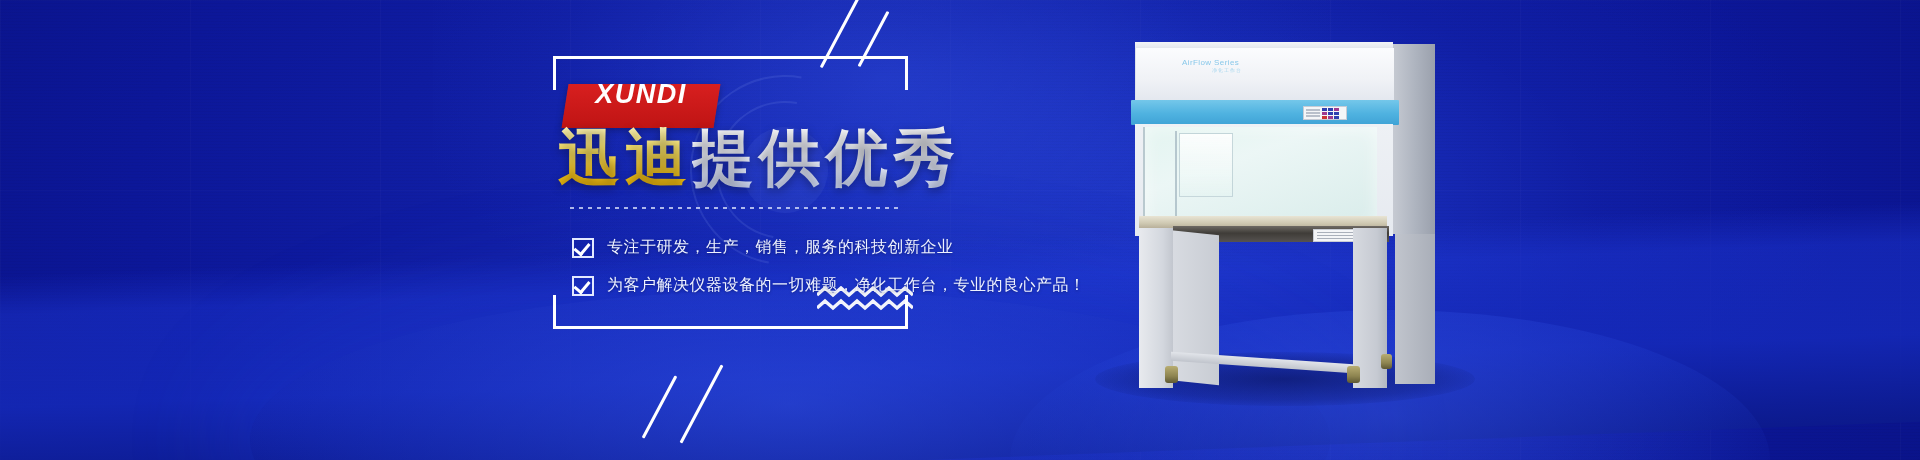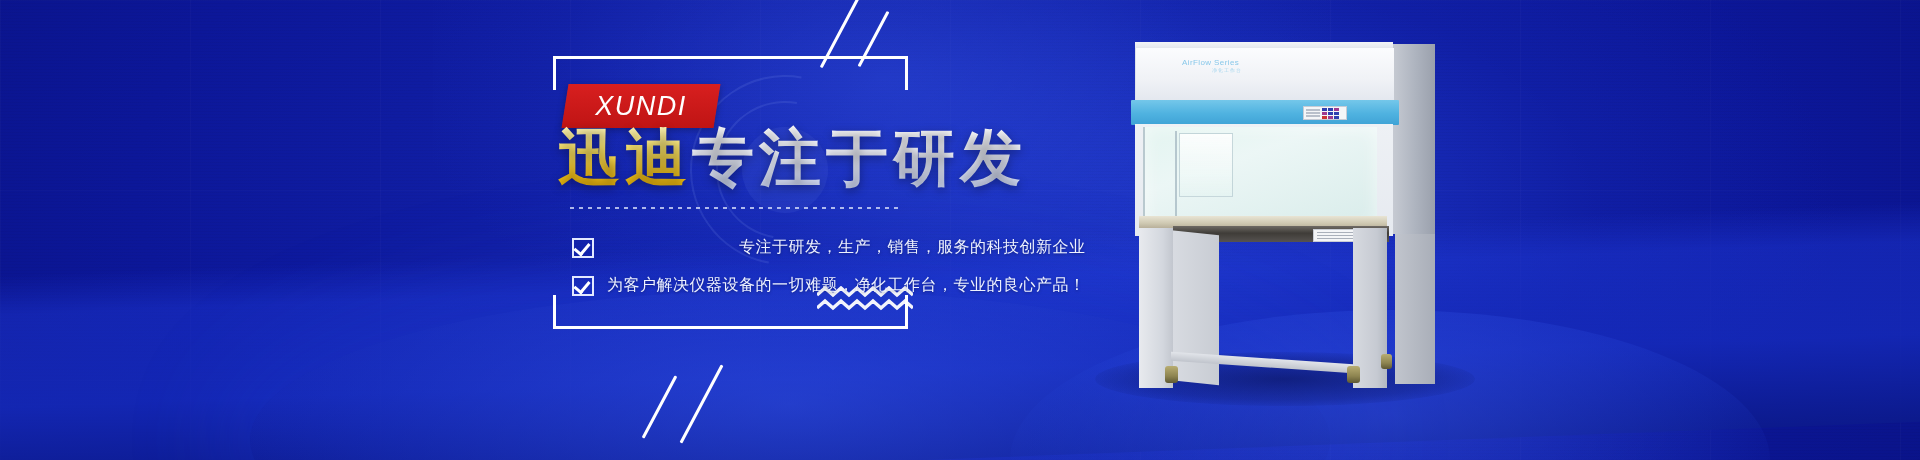--- a/index.html
+++ b/index.html
@@ -82,23 +82,23 @@
   .wave{position:absolute;left:817px;top:286px;width:96px;height:30px;opacity:.95;}
 
   
   .logo-plate{
     position:absolute;left:565px;top:84px;width:152px;height:44px;
     background:linear-gradient(180deg,#d81f1f 0%,#bf1414 100%);
     transform:skewX(-9deg);
     box-shadow:0 2px 7px rgba(0,0,0,0.30);
   }
   .logo-text{
-    position:absolute;left:565px;top:84px;width:152px;height:44px;
+    position:absolute;left:565px;top:72px;width:152px;height:44px;
     display:flex;align-items:center;justify-content:center;
-    color:#fff;font-weight:normal;font-size:27px;letter-spacing:1.5px;
+    color:#fff;font-weight:bold;font-size:27px;letter-spacing:1.5px;
     font-style:italic;
     font-family:"Liberation Sans","DejaVu Sans",sans-serif;
   }
 
   
   .headline{
     position:absolute;left:558px;top:127px;
     font-size:62px;font-weight:bold;letter-spacing:5px;line-height:1;
     white-space:nowrap;
     font-family:"DejaVu Sans","Liberation Sans",sans-serif;
@@ -115,21 +115,21 @@
 
   
   .divider{
     position:absolute;left:570px;top:207px;width:330px;height:2px;
     background-image:linear-gradient(to right, rgba(225,232,255,0.75) 0 4px, rgba(255,255,255,0) 4px 9px);
     background-size:9px 2px;
   }
 
   
   .bullets{position:absolute;left:572px;top:237px;}
-  .bullet{display:flex;align-items:center;margin-bottom:17px;justify-content:space-between;}
+  .bullet{display:flex;align-items:center;margin-bottom:17px;}
   .check{
     width:18px;height:16px;border:2px solid #e3e9ff;margin-right:13px;
     position:relative;flex:0 0 auto;
   }
   .check::after{
     content:"";position:absolute;left:3px;top:0px;width:7px;height:12px;
     border:solid #ffffff;border-width:0 3px 3px 0;transform:rotate(40deg);
   }
   .bullet-text{
     color:#eef2ff;font-size:16px;letter-spacing:0.5px;white-space:nowrap;
@@ -274,21 +274,21 @@
 
   <svg class="wave" viewBox="0 0 96 30">
     <polyline points="0,9 8,2 16,9 24,2 32,9 40,2 48,9 56,2 64,9 72,2 80,9 88,2 96,9" fill="none" stroke="#ffffff" stroke-width="3.4"></polyline>
     <polyline points="0,22 8,15 16,22 24,15 32,22 40,15 48,22 56,15 64,22 72,15 80,22 88,15 96,22" fill="none" stroke="#ffffff" stroke-width="3.4"></polyline>
   </svg>
 
   <div class="logo-plate"></div>
   <div class="logo-text">XUNDI</div>
 
   <div class="headline">
-    <span class="hl-a">迅迪</span><span class="hl-b">专注于研发</span>
+    <span class="hl-a">迅迪</span><span class="hl-b">提供优秀</span>
   </div>
 
   <div class="divider"></div>
 
   <div class="bullets">
     <div class="bullet">
       <span class="check"></span>
       <span class="bullet-text">专注于研发，生产，销售，服务的科技创新企业</span>
     </div>
     <div class="bullet">

